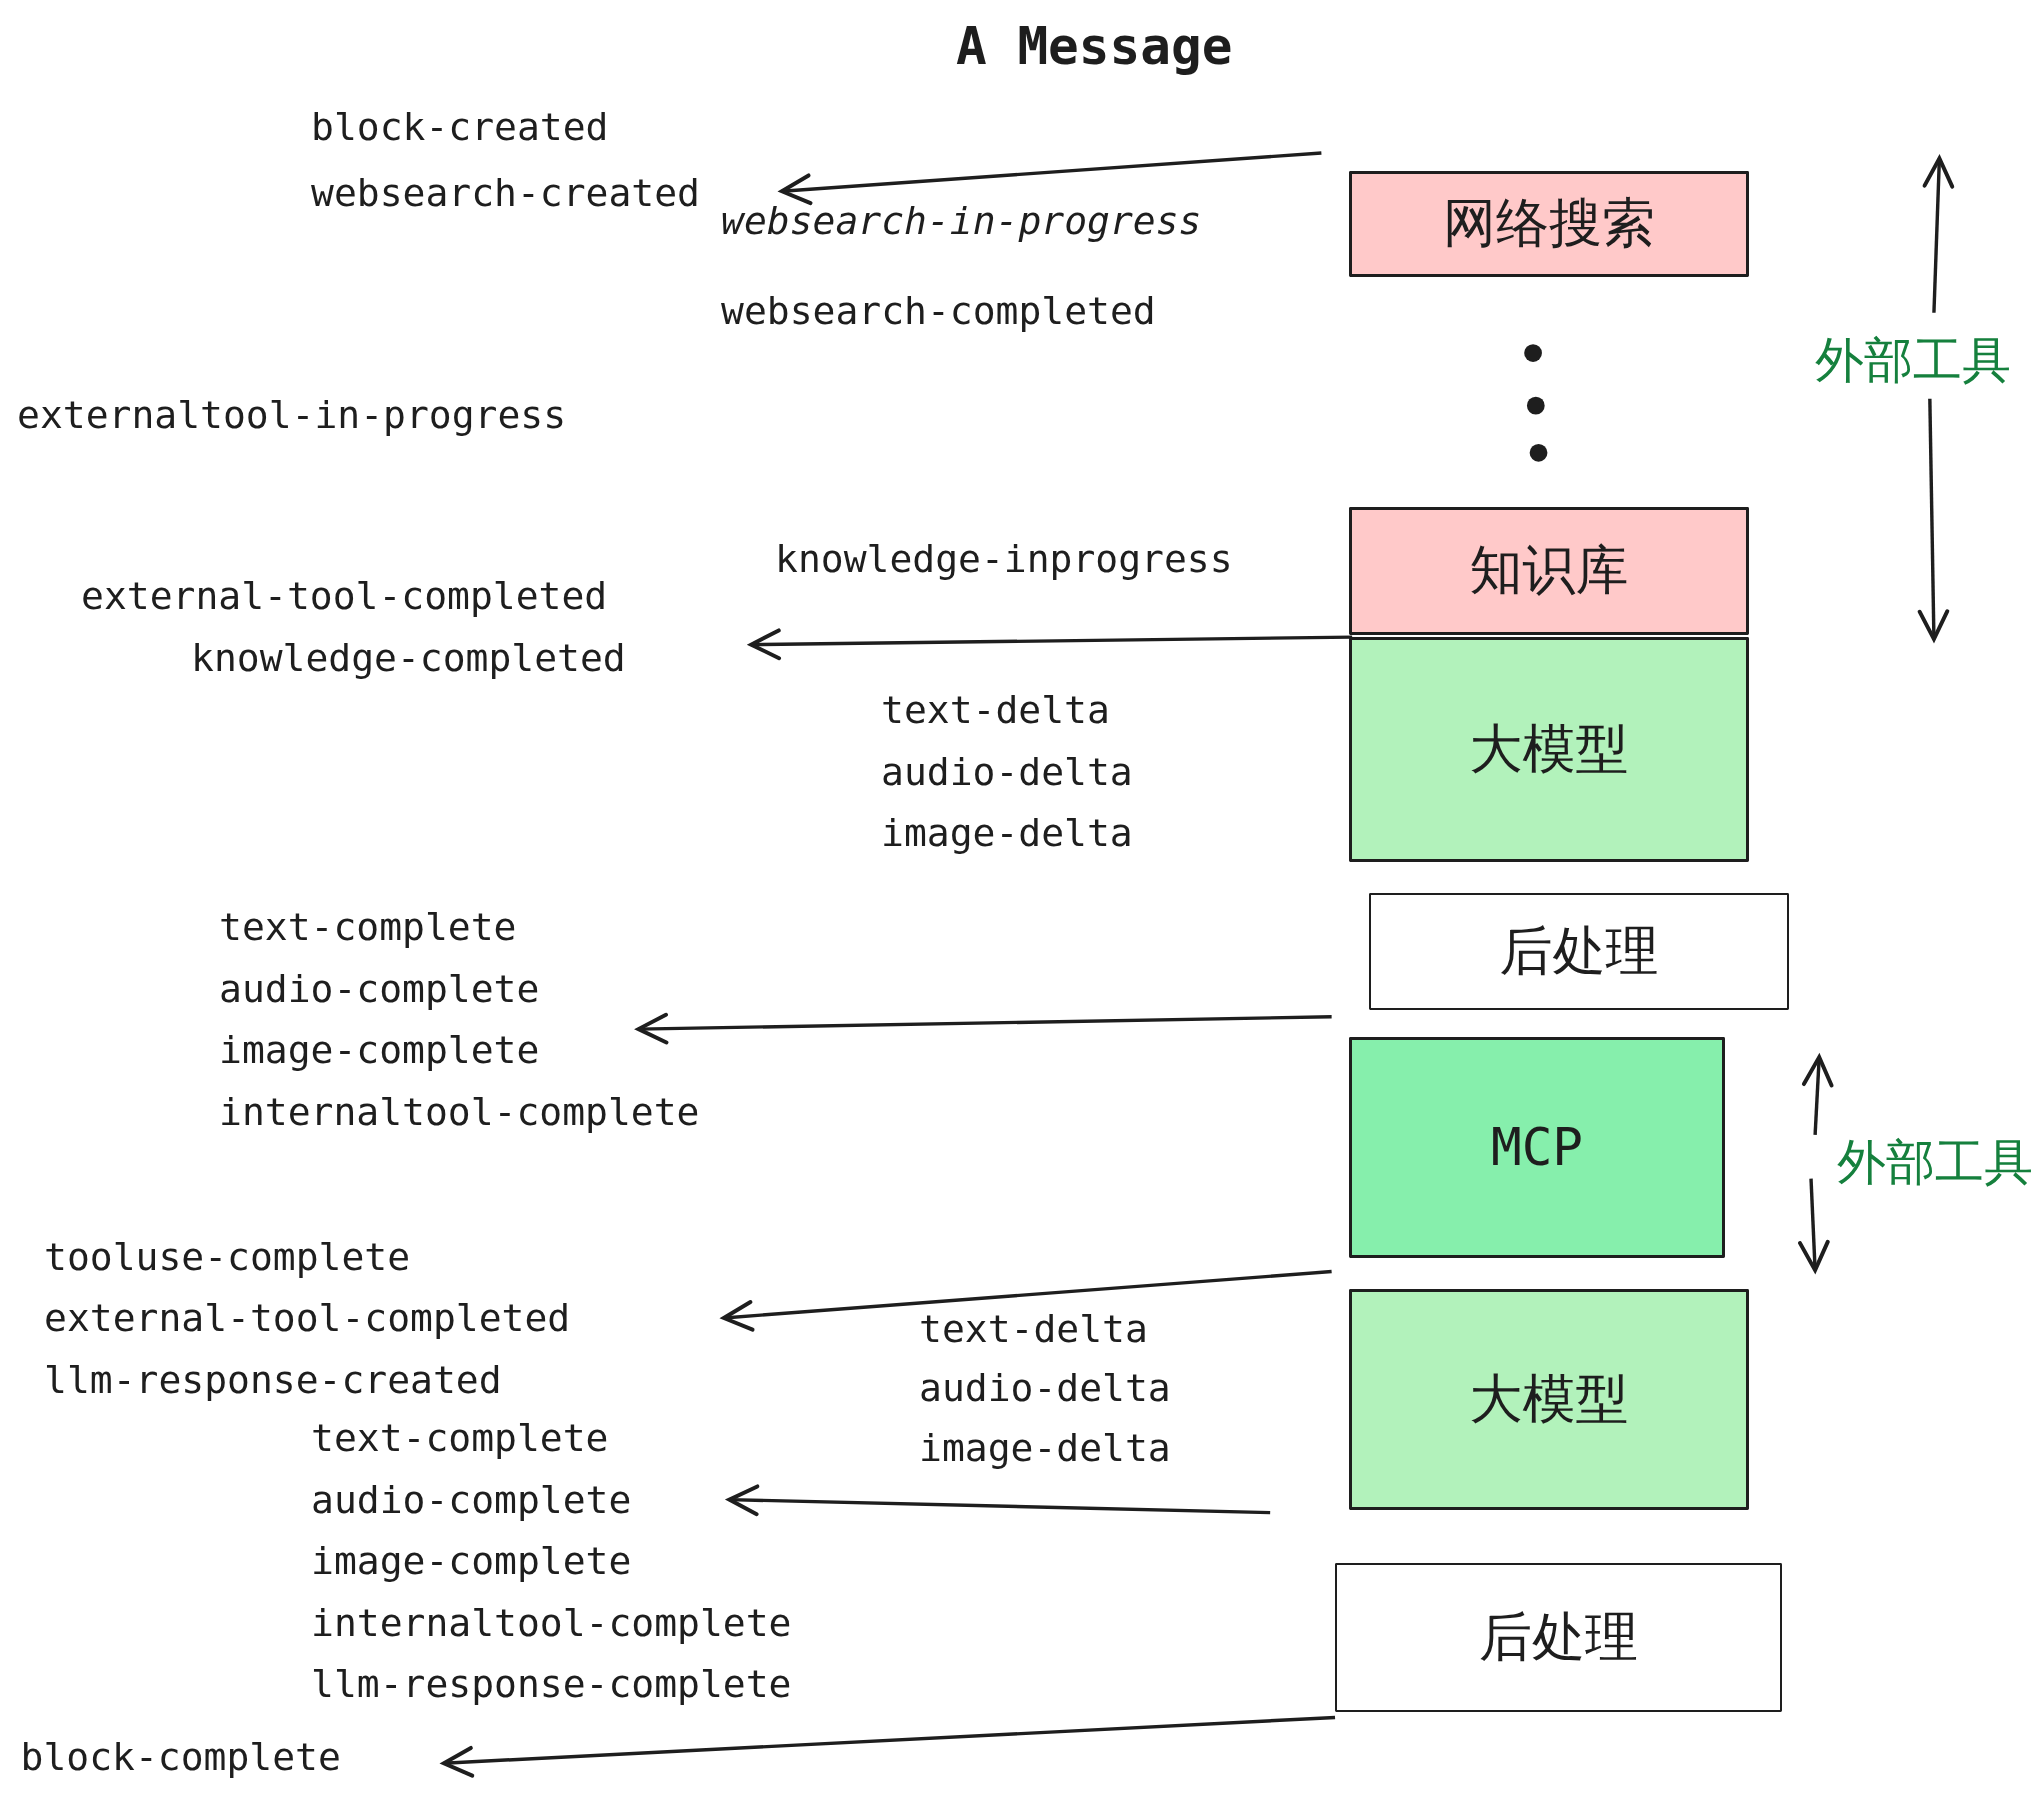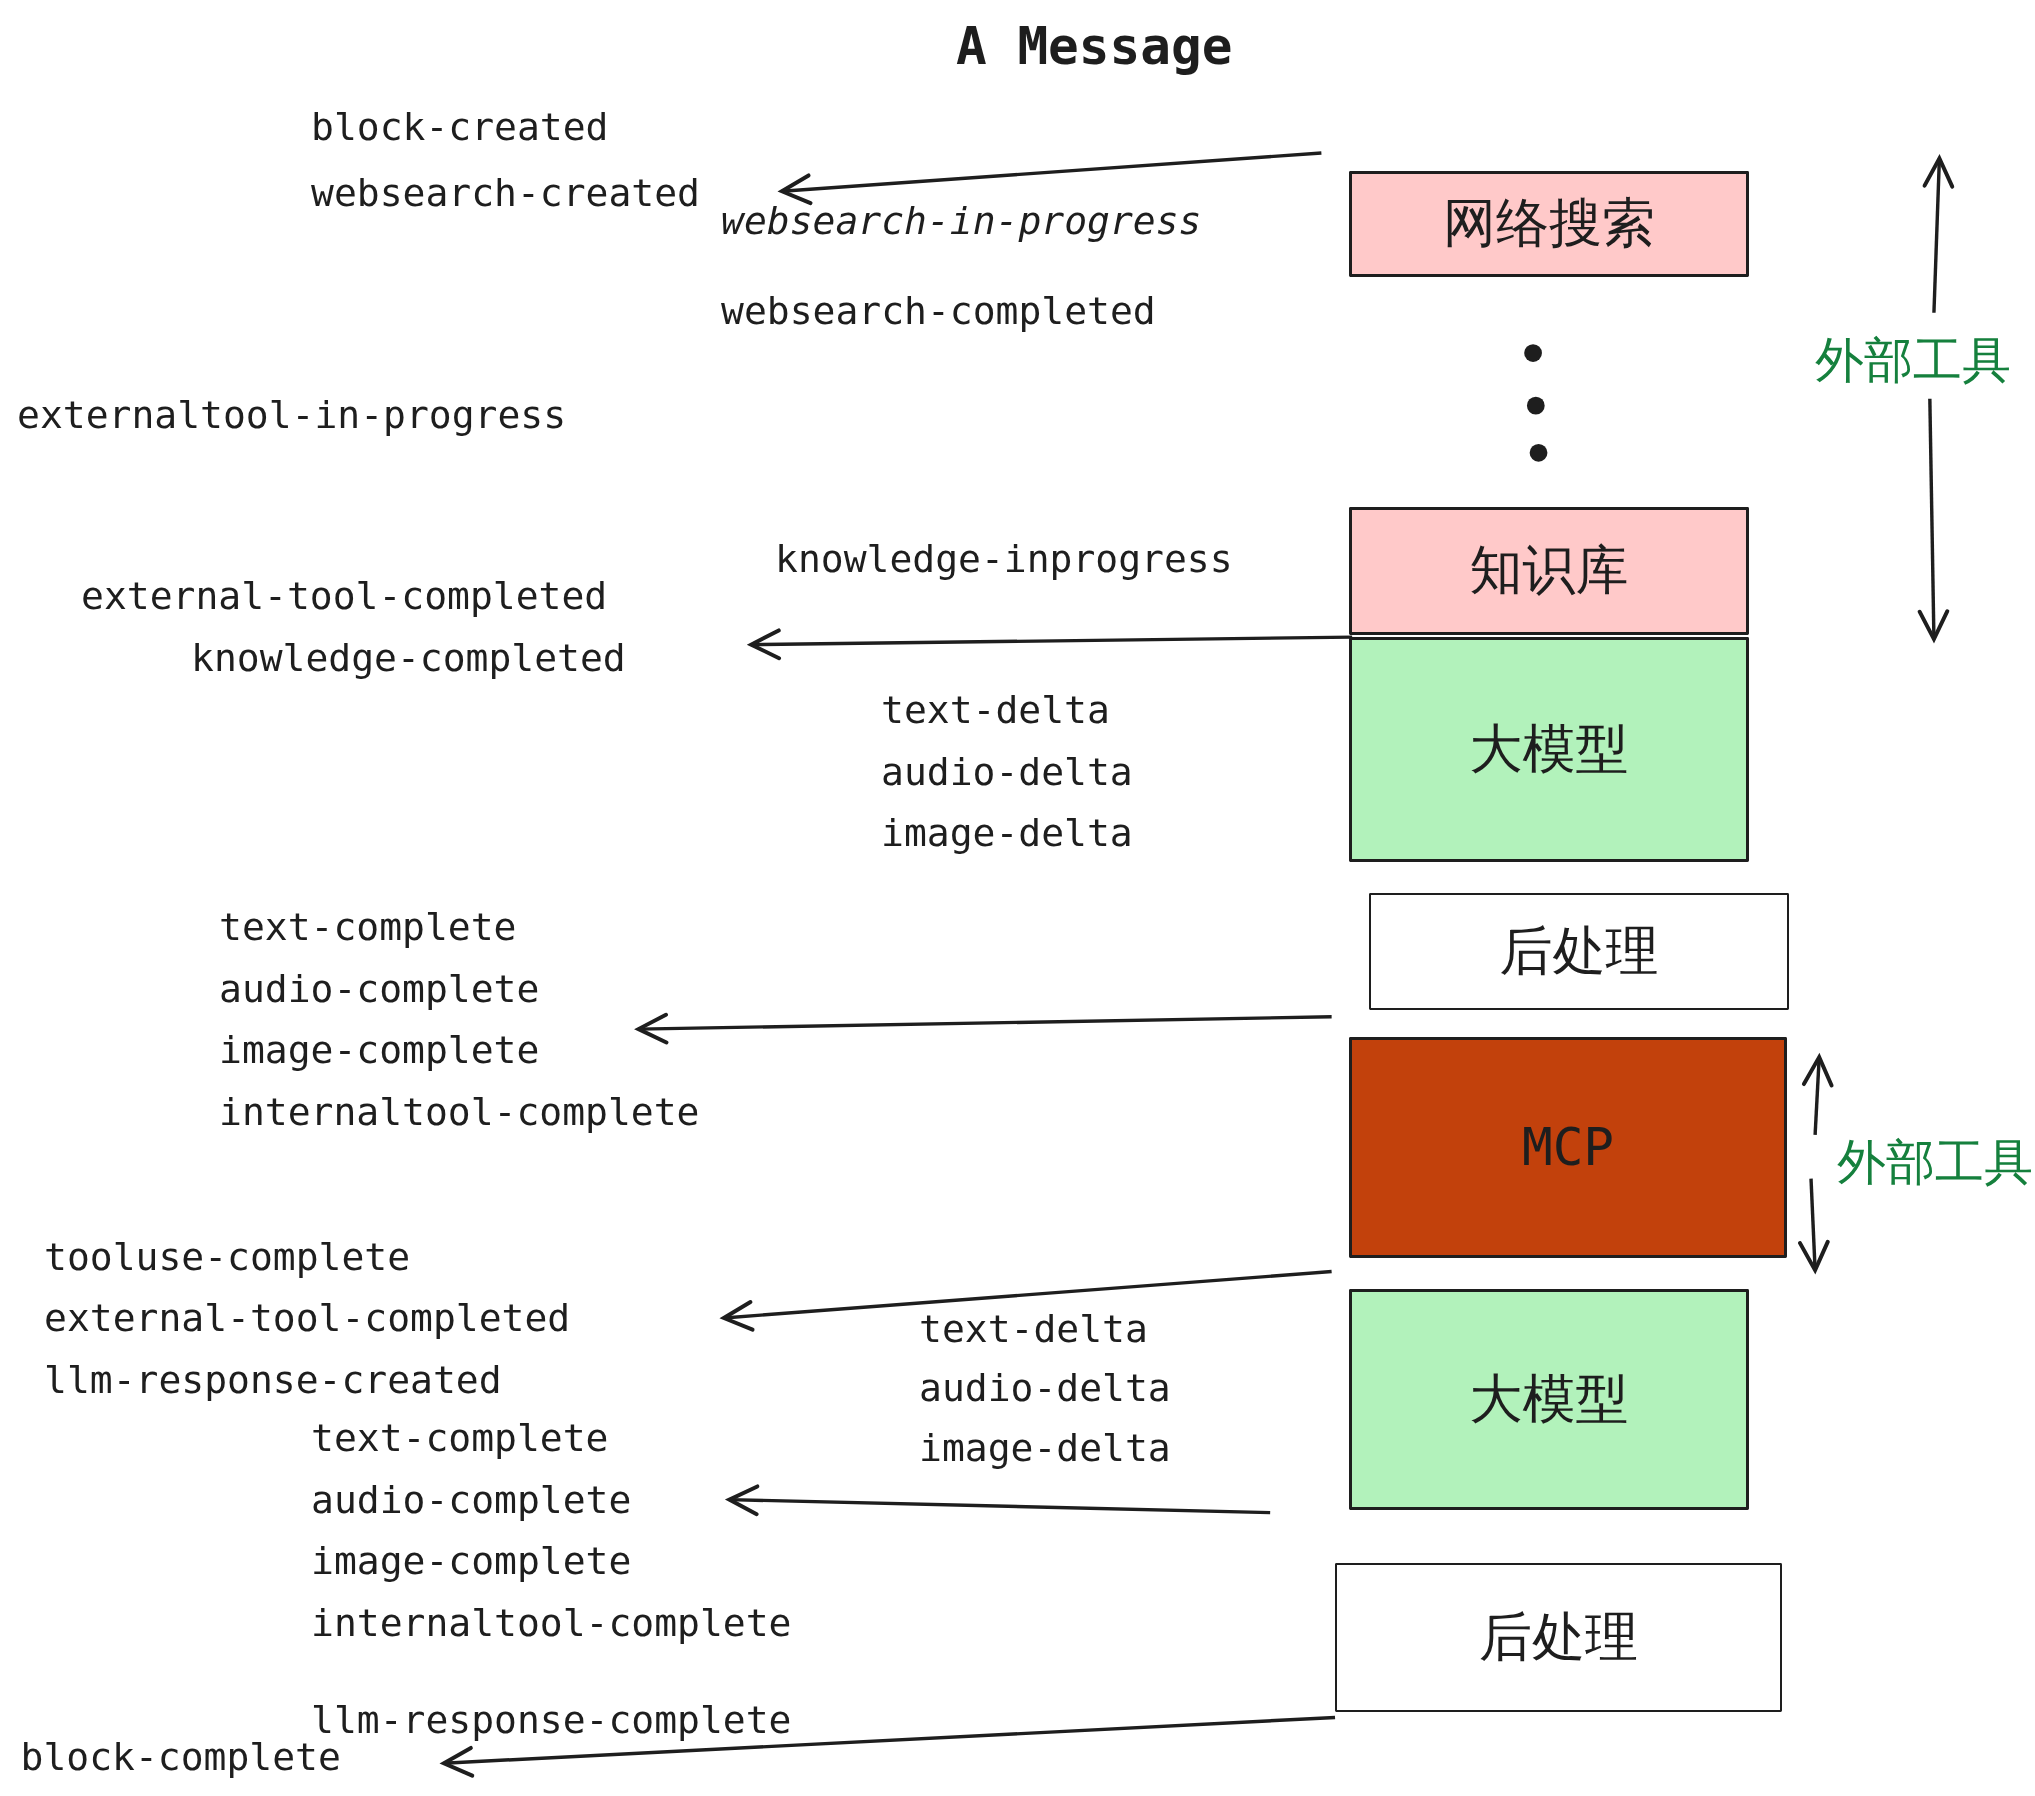--- a/index.html
+++ b/index.html
@@ -66,21 +66,21 @@
   </div>
   <div class="box" style="left: 1349px; top: 507px; width: 400px; height: 128px; background-color: rgb(255, 201, 201);">
     <span>知识库</span>
   </div>
   <div class="box" style="left: 1349px; top: 637px; width: 400px; height: 225px; background-color: rgb(178, 242, 187);">
     <span>大模型</span>
   </div>
   <div class="box thin" style="left: 1369px; top: 893px; width: 420px; height: 117px; background-color: rgb(255, 255, 255);">
     <span>后处理</span>
   </div>
-  <div class="box mono" style="left: 1349px; top: 1037px; width: 438px; height: 221px; background-color: #c2410c;">
+  <div class="box mono" style="left: 1349px; top: 1037px; width: 376px; height: 221px; background-color: #86efac;">
     <span>MCP</span>
   </div>
   <div class="box" style="left: 1349px; top: 1289px; width: 400px; height: 221px; background-color: rgb(178, 242, 187);">
     <span>大模型</span>
   </div>
   <div class="box thin" style="left: 1335px; top: 1563px; width: 447px; height: 149px; background-color: rgb(255, 255, 255);">
     <span>后处理</span>
   </div>
 
   <div class="side-label" style="left:1815px;top:328px;">外部工具</div>
@@ -104,17 +104,17 @@
   <div class="evt" style="left:44px;top:1238px;">tooluse-complete</div>
   <div class="evt" style="left:44px;top:1299px;">external-tool-completed</div>
   <div class="evt" style="left:44px;top:1361px;">llm-response-created</div>
   <div class="evt" style="left:919px;top:1310px;">text-delta</div>
   <div class="evt" style="left:919px;top:1369px;">audio-delta</div>
   <div class="evt" style="left:919px;top:1429px;">image-delta</div>
   <div class="evt" style="left:311px;top:1419px;">text-complete</div>
   <div class="evt" style="left:311px;top:1481px;">audio-complete</div>
   <div class="evt" style="left:311px;top:1542px;">image-complete</div>
   <div class="evt" style="left:311px;top:1604px;">internaltool-complete</div>
-  <div class="evt" style="left:311px;top:1665px;margin-top:36px;">llm-response-complete</div>
+  <div class="evt" style="left:311px;top:1665px;">llm-response-complete</div>
   <div class="evt" style="left:20.5px;top:1738px;">block-complete</div>
 
 </div>
 
 
 </body></html>

